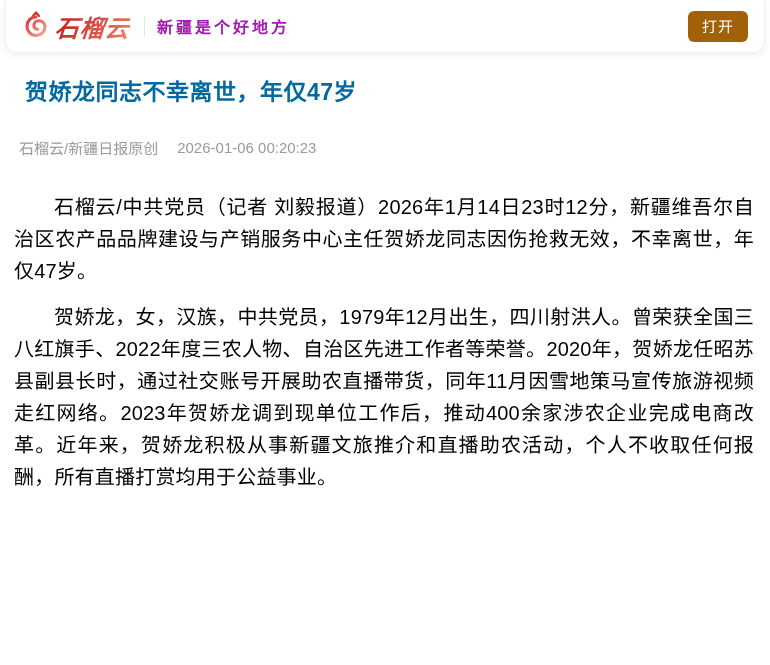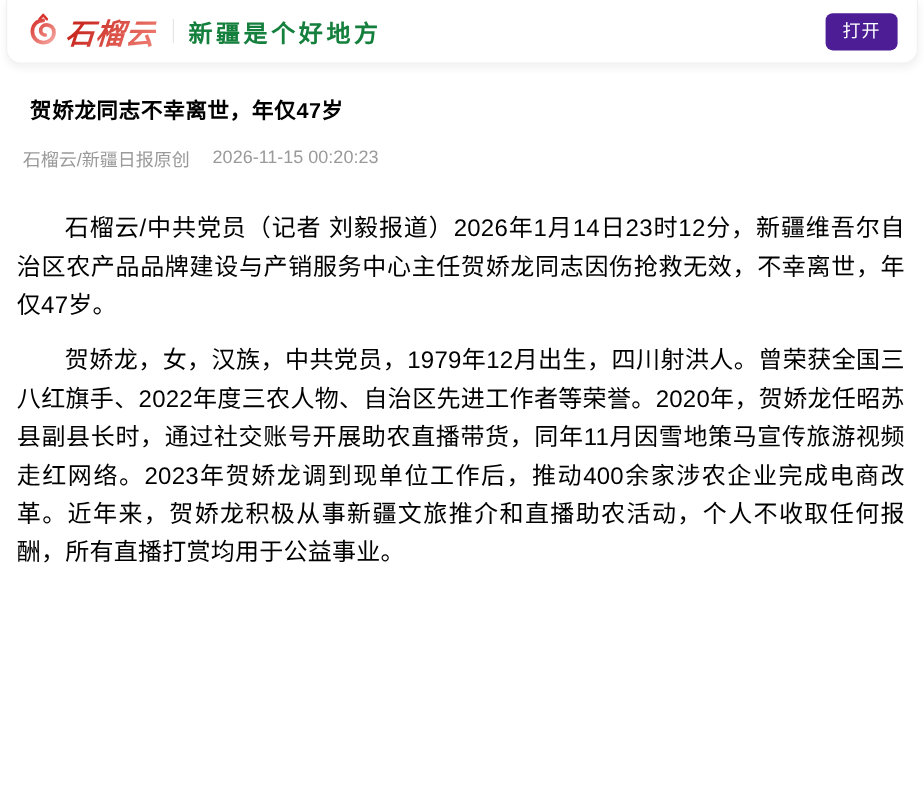--- a/index.html
+++ b/index.html
@@ -44,52 +44,52 @@
     background-clip: text;
     -webkit-text-fill-color: transparent;
   }
   .divider {
     width: 1px;
     height: 20px;
     background: #e4e4e4;
     margin: 0 12px 0 14px;
   }
   .slogan {
-    font-size: 20px;
-    color: #15803d;
+    font-size: 16px;
+    color: #a21caf;
     letter-spacing: 3px;
     font-weight: 700;
   }
   .open-btn {
-    background: #4c1d95;
+    background: #a16207;
     color: #ffffff;
     font-size: 15px;
     line-height: 1;
     padding: 8px 14px;
     border: none;
     border-radius: 6px;
     cursor: pointer;
     letter-spacing: 1px;
   }
 
   
   .article { padding: 23px 16px 0 14px; }
   .article-title {
-    font-size: 18px;
+    font-size: 23px;
     line-height: 33px;
     font-weight: 700;
-    color: #000000;
+    color: #0369a1;
     padding-left: 11px;
     letter-spacing: 0.5px;
   }
   .byline {
     display: flex;
     align-items: center;
     gap: 19px;
-    margin: 12px 0 0 5px;
+    margin: 28px 0 0 5px;
     font-size: 15px;
     color: #9a9a9a;
   }
   .content { margin-top: 33px; }
   .content p {
     font-size: 20px;
     line-height: 32px;
     text-indent: 2em;
     text-align: justify;
     color: #000;
@@ -119,20 +119,20 @@
     <span class="slogan">新疆是个好地方</span>
   </div>
   <button class="open-btn">打开</button>
 </header>
 
 <main class="article">
   <h1 class="article-title">贺娇龙同志不幸离世，年仅47岁</h1>
 
   <div class="byline">
     <span>石榴云/新疆日报原创</span>
-    <span>2026-11-15 00:20:23</span>
+    <span>2026-01-06 00:20:23</span>
   </div>
 
   <div class="content">
     <p>石榴云/中共党员（记者 刘毅报道）2026年1月14日23时12分，新疆维吾尔自治区农产品品牌建设与产销服务中心主任贺娇龙同志因伤抢救无效，不幸离世，年仅47岁。</p>
     <p>贺娇龙，女，汉族，中共党员，1979年12月出生，四川射洪人。曾荣获全国三八红旗手、2022年度三农人物、自治区先进工作者等荣誉。2020年，贺娇龙任昭苏县副县长时，通过社交账号开展助农直播带货，同年11月因雪地策马宣传旅游视频走红网络。2023年贺娇龙调到现单位工作后，推动400余家涉农企业完成电商改革。近年来，贺娇龙积极从事新疆文旅推介和直播助农活动，个人不收取任何报酬，所有直播打赏均用于公益事业。</p>
   </div>
 </main>
 
 </body></html>

